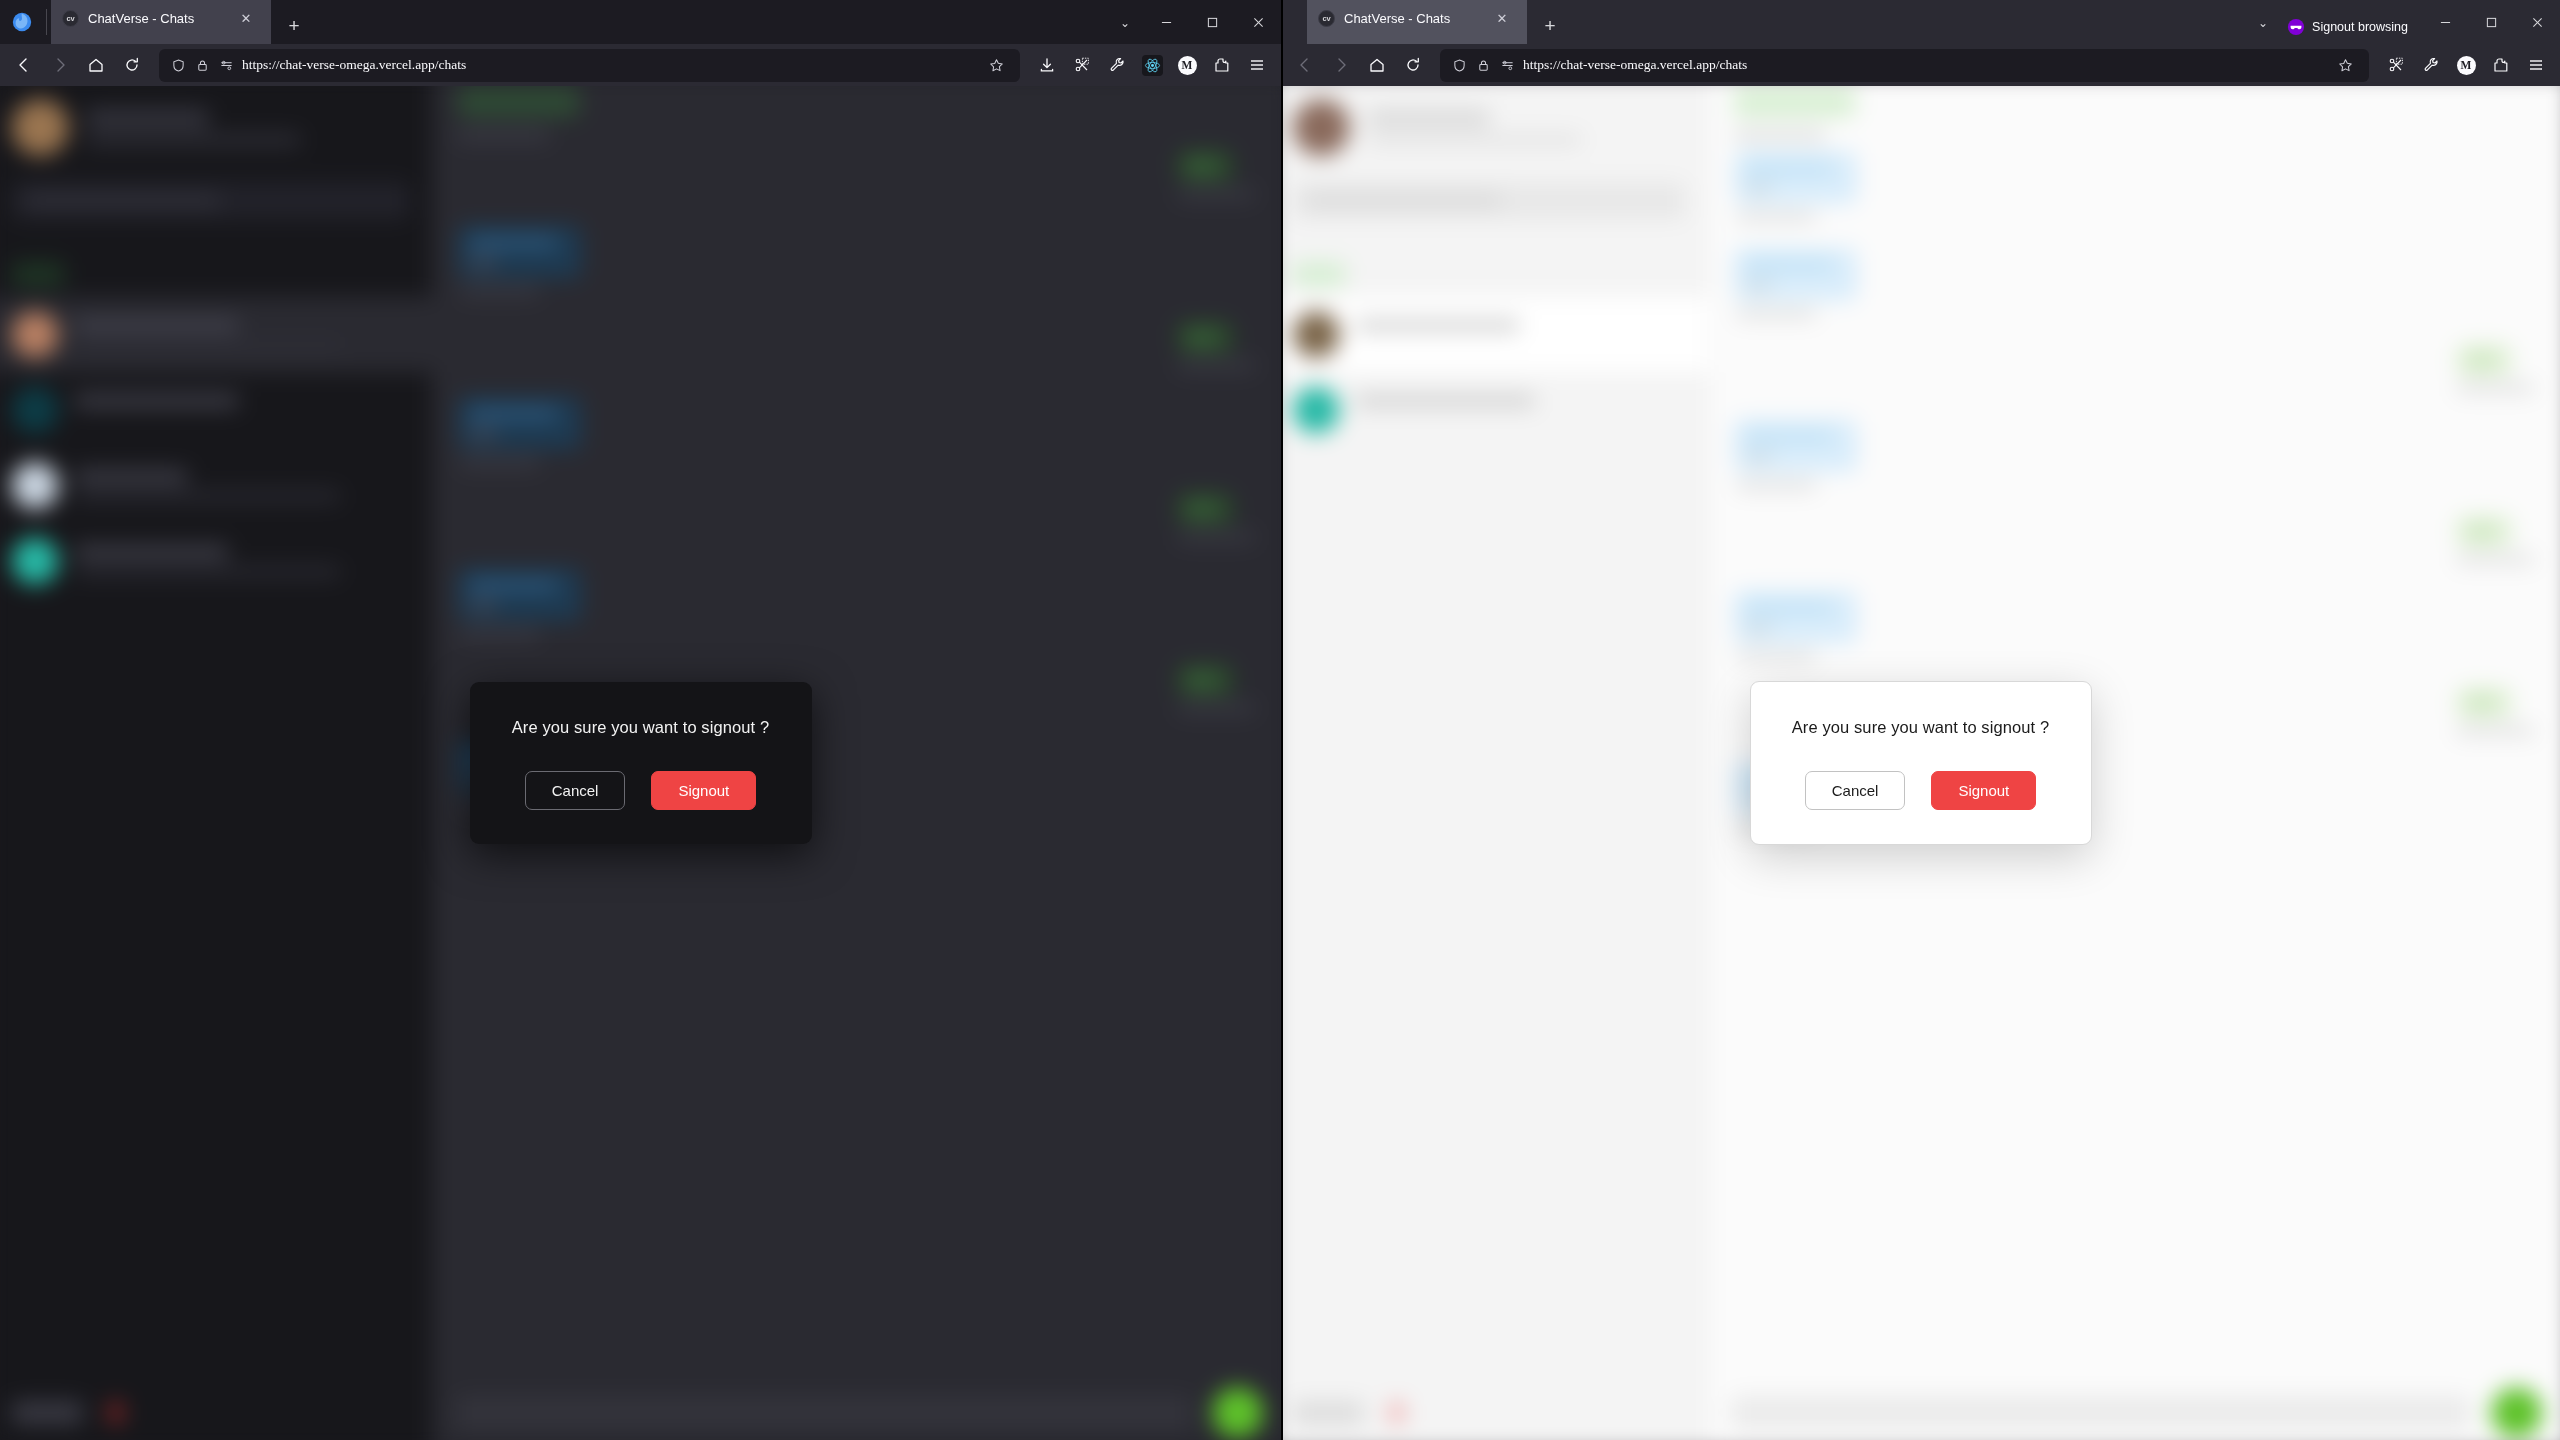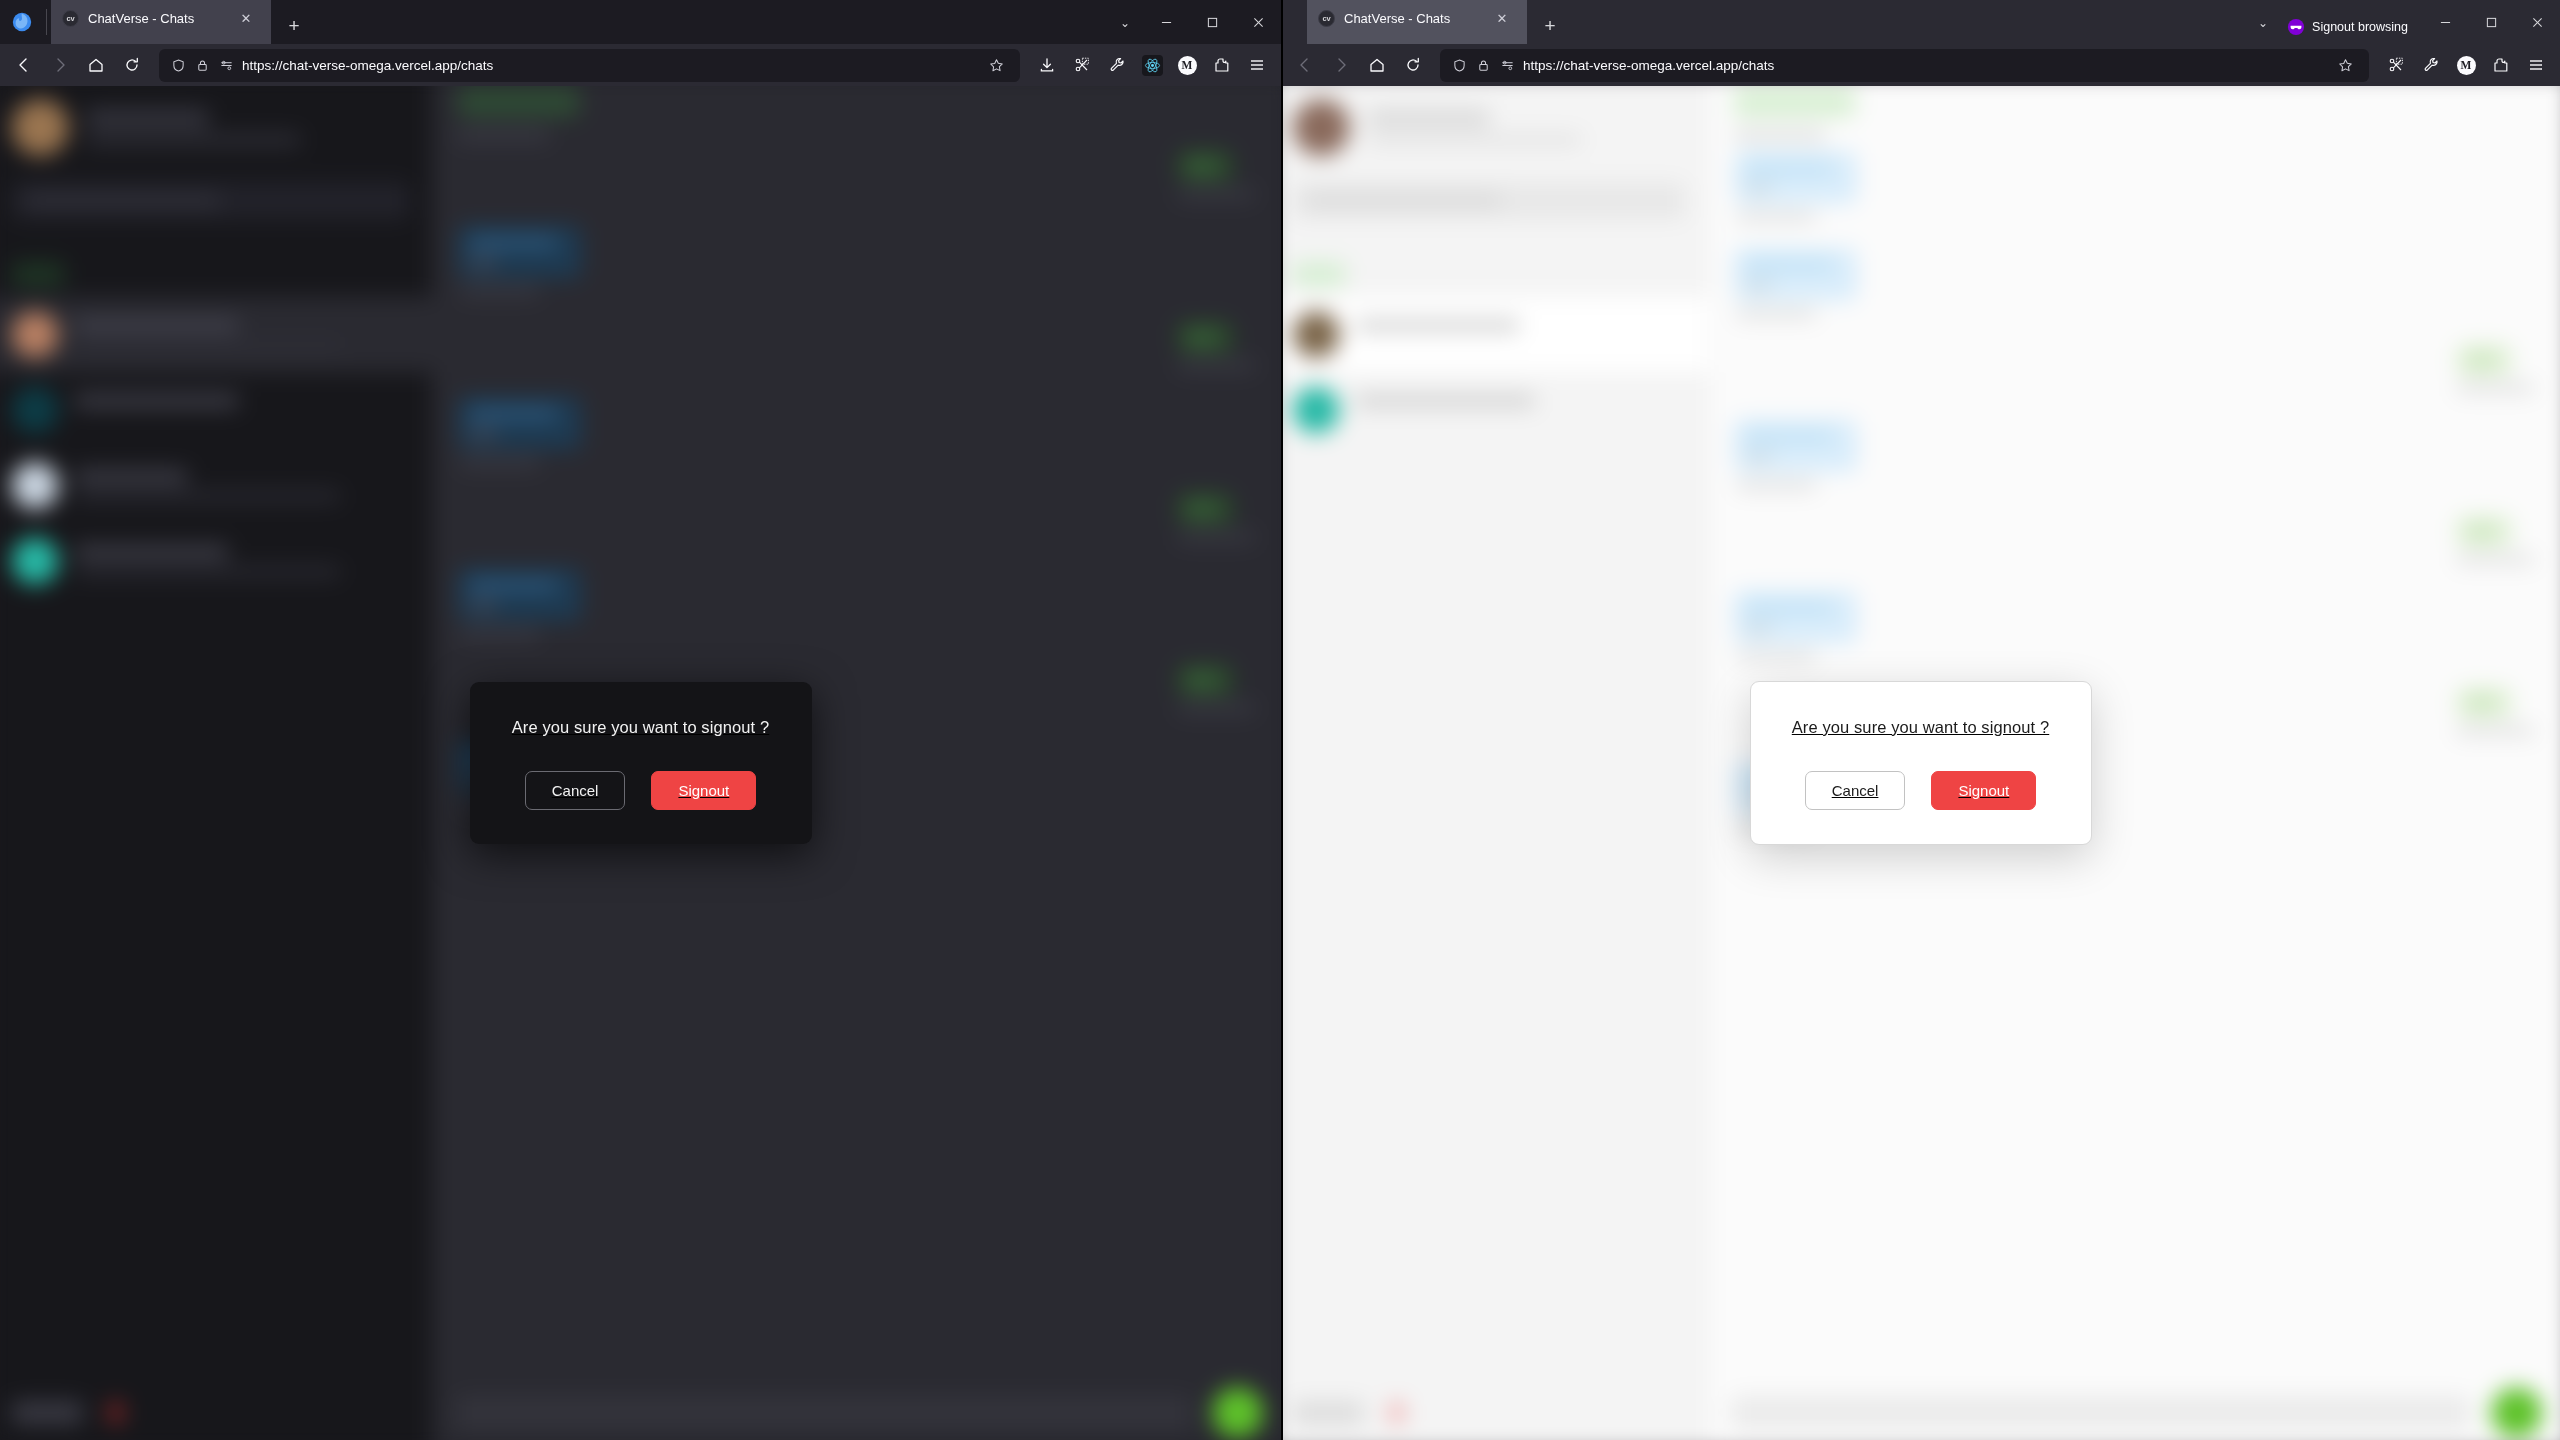--- a/index.html
+++ b/index.html
@@ -64,21 +64,21 @@
   
   .navbar { height:42px; display:flex; align-items:center; gap:2px; padding:0 7px; flex:0 0 42px; }
   .left  .navbar { background:#2b2a33; }
   .right .navbar { background:#2b2a33; }
   .nav-btn { width:34px;height:34px;border-radius:5px;display:flex;align-items:center;justify-content:center;color:#fbfbfe;}
   .nav-btn.dim { color:#6d6d78; }
   .nav-btn svg { width:16px; height:16px; }
 
   .urlbar {
     flex:1; height:33px; margin:0 8px; border-radius:6px;
-    background:#1c1b22; display:flex; align-items:center; gap:8px; padding:0 10px 0 11px;
+    background:#1c1b22; display:flex; align-items:center; gap:8px; padding:0 10px 0 11px;font-family:Liberation Serif, serif;
   }
   .right .urlbar { background:#1c1b22; }
   .urlbar .mini { width:16px;height:16px;display:flex;align-items:center;justify-content:center;color:#cfcfd8;flex:0 0 16px;}
   .urlbar .mini svg { width:13px; height:13px; }
   .url-text { flex:1; font-size:13.5px; color:#b0b0bb; white-space:nowrap; overflow:hidden; }
   .url-text .host { color:#fbfbfe; }
   .star-btn { width:28px;height:28px;display:flex;align-items:center;justify-content:center;color:#cfcfd8;flex:0 0 28px;}
   .star-btn svg{width:15px;height:15px;}
 
   .tools { display:flex; align-items:center; gap:1px; }
@@ -160,21 +160,21 @@
   .page.light .foot-ph { background:#ebebeb; }
   .send-btn { width:50px;height:50px;border-radius:50%;background:#5ec22a;flex:0 0 50px;}
 
   .sb-foot { height:80px; display:flex; align-items:center; gap:26px; padding:0 24px; }
   .sbf-chip { width:70px;height:22px;border-radius:5px;background:#3a3a44; }
   .page.light .sbf-chip { background:#dcdcdc; }
   .sbf-red { width:12px;height:20px;border-radius:4px;background:#a02828; }
   .page.light .sbf-red { background:#f0a0a0; }
 
   
-  .modal-overlay { position:absolute; inset:0; display:flex; align-items:center; justify-content:center;text-decoration:underline; }
+  .modal-overlay { position:absolute; inset:0; display:flex; align-items:center; justify-content:center; }
   .modal {
     width:342px; border-radius:9px; padding:36px 34px 34px;
     display:flex; flex-direction:column; align-items:center; gap:34px;
   }
   .left .modal  { background:#141417; box-shadow:0 10px 40px rgba(0,0,0,.65); }
   .right .modal { background:#ffffff; border:1px solid #d8d8d8; box-shadow:0 12px 44px rgba(0,0,0,.18); }
 
   .modal-text { font-size:16.5px; letter-spacing:.1px; text-align:center; }
   .left .modal-text  { color:#f2f2f2; }
   .right .modal-text { color:#1b1b1b; }

